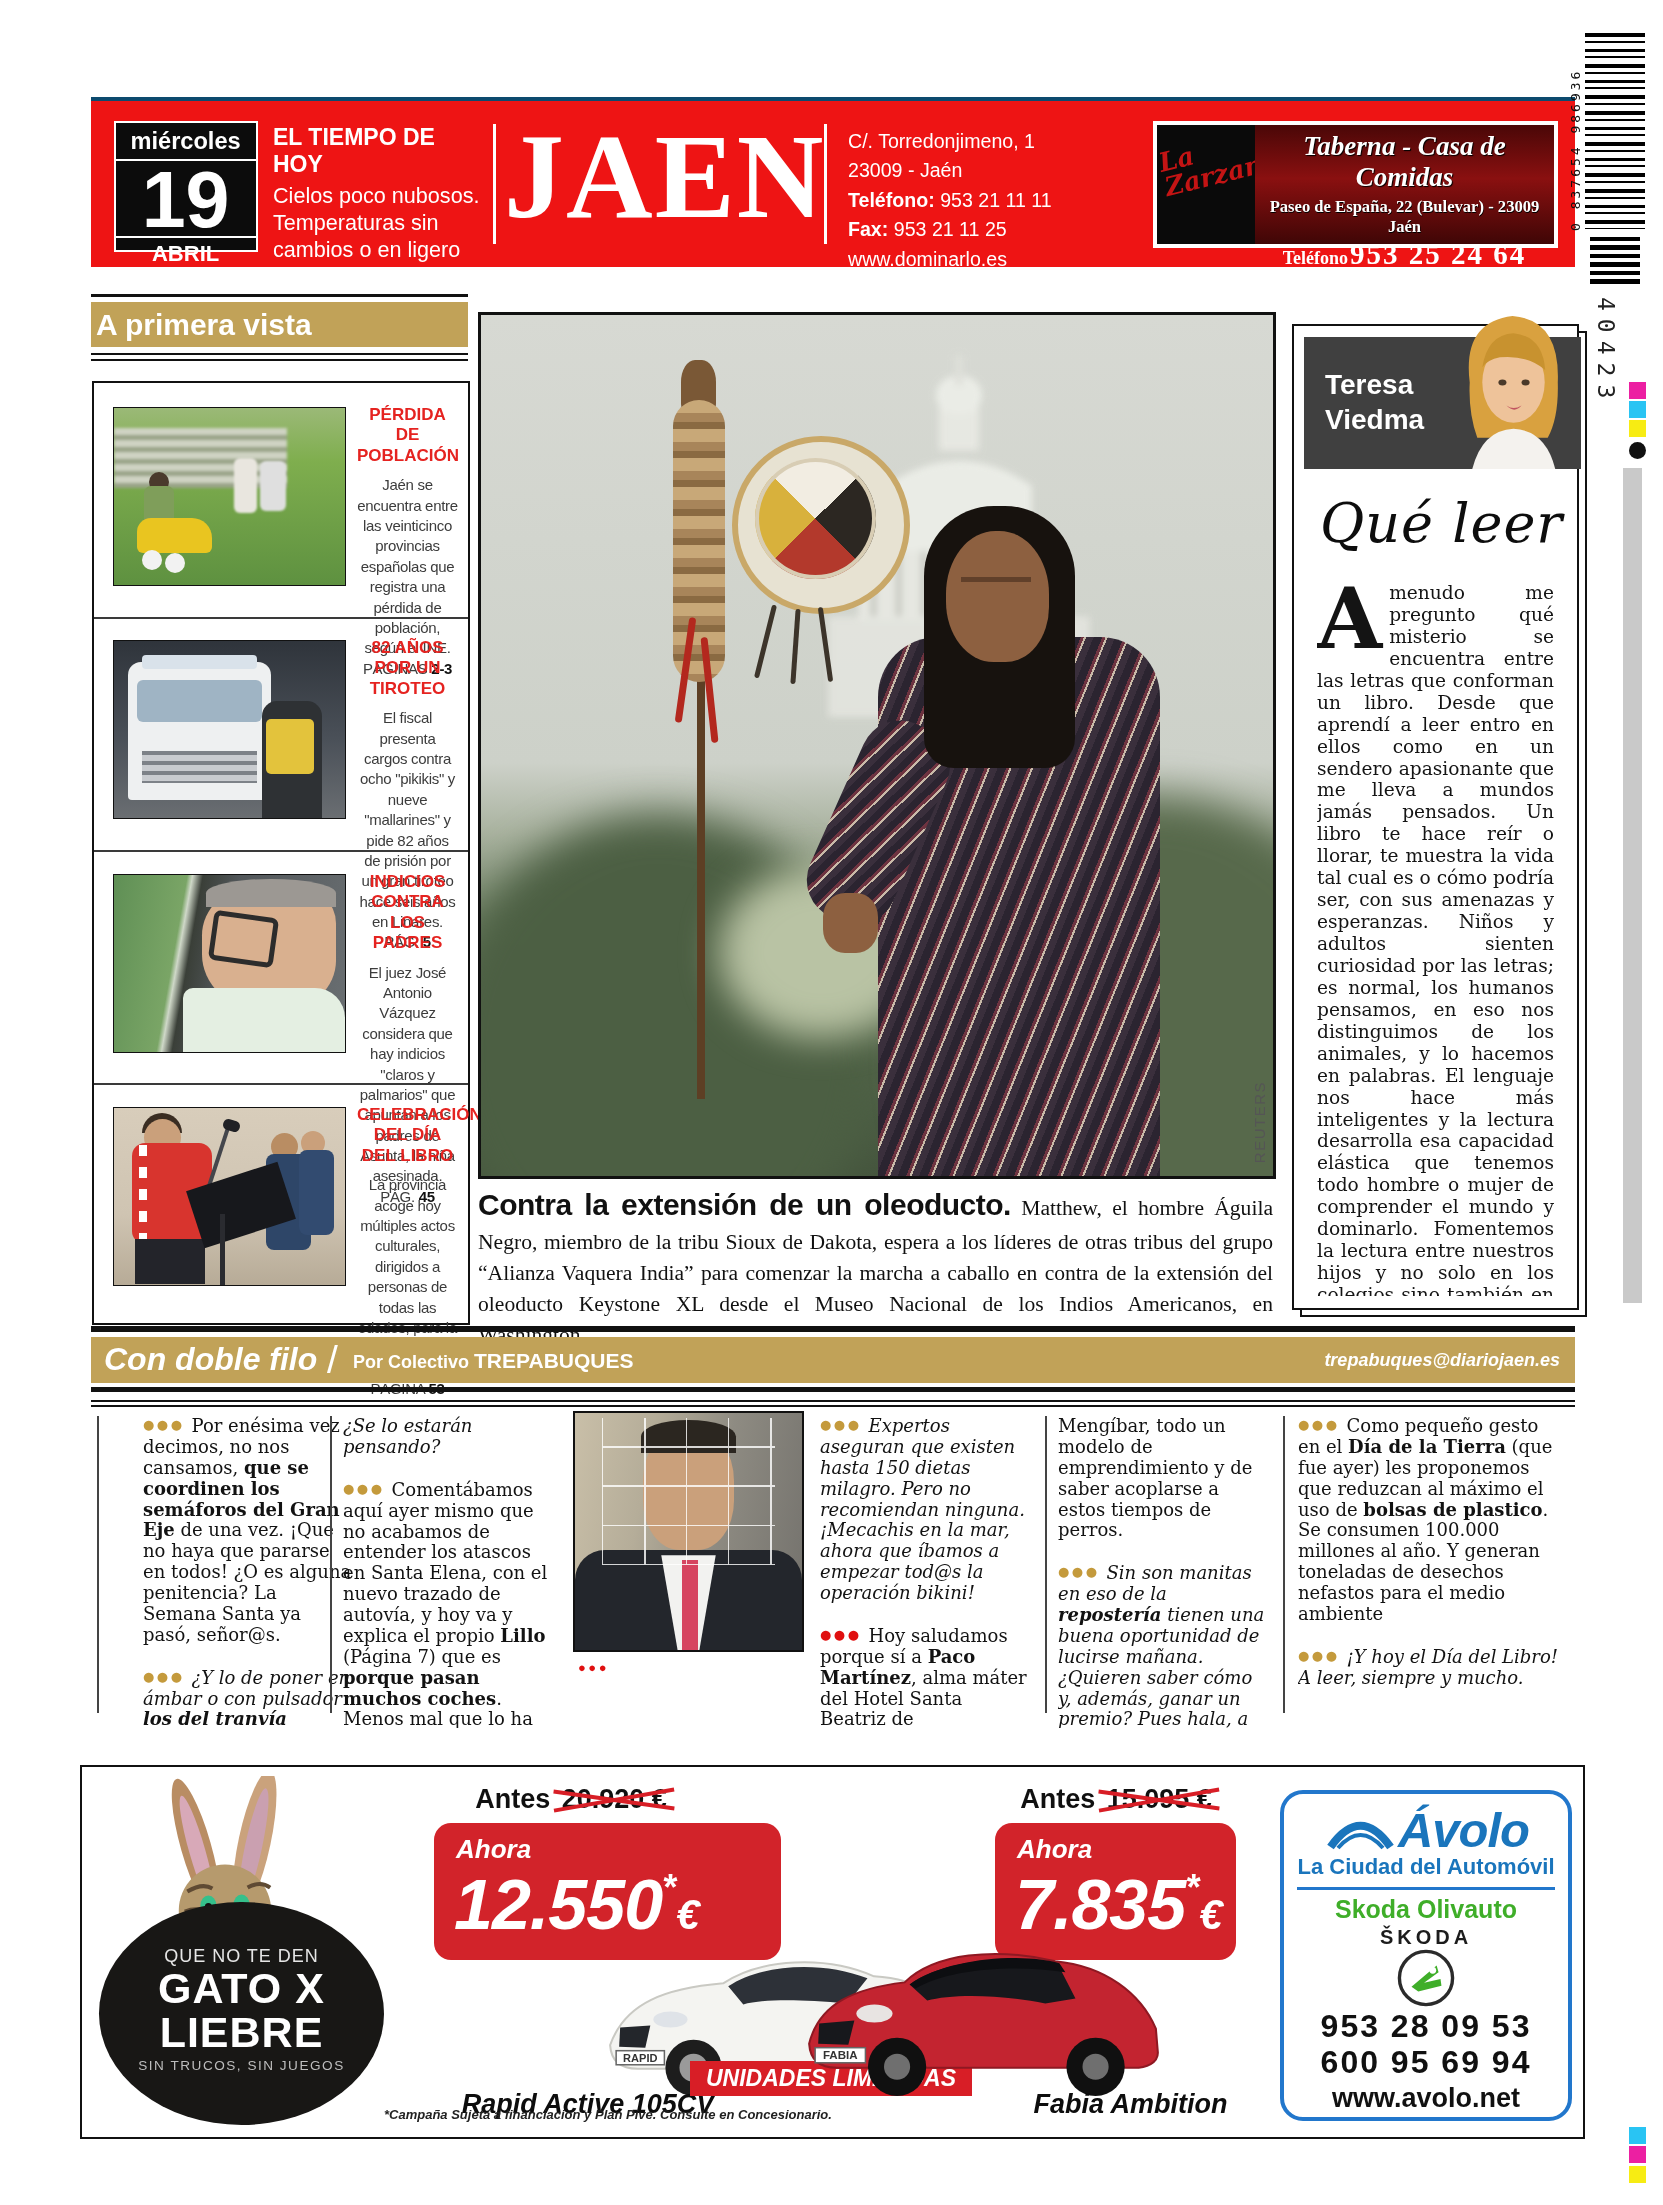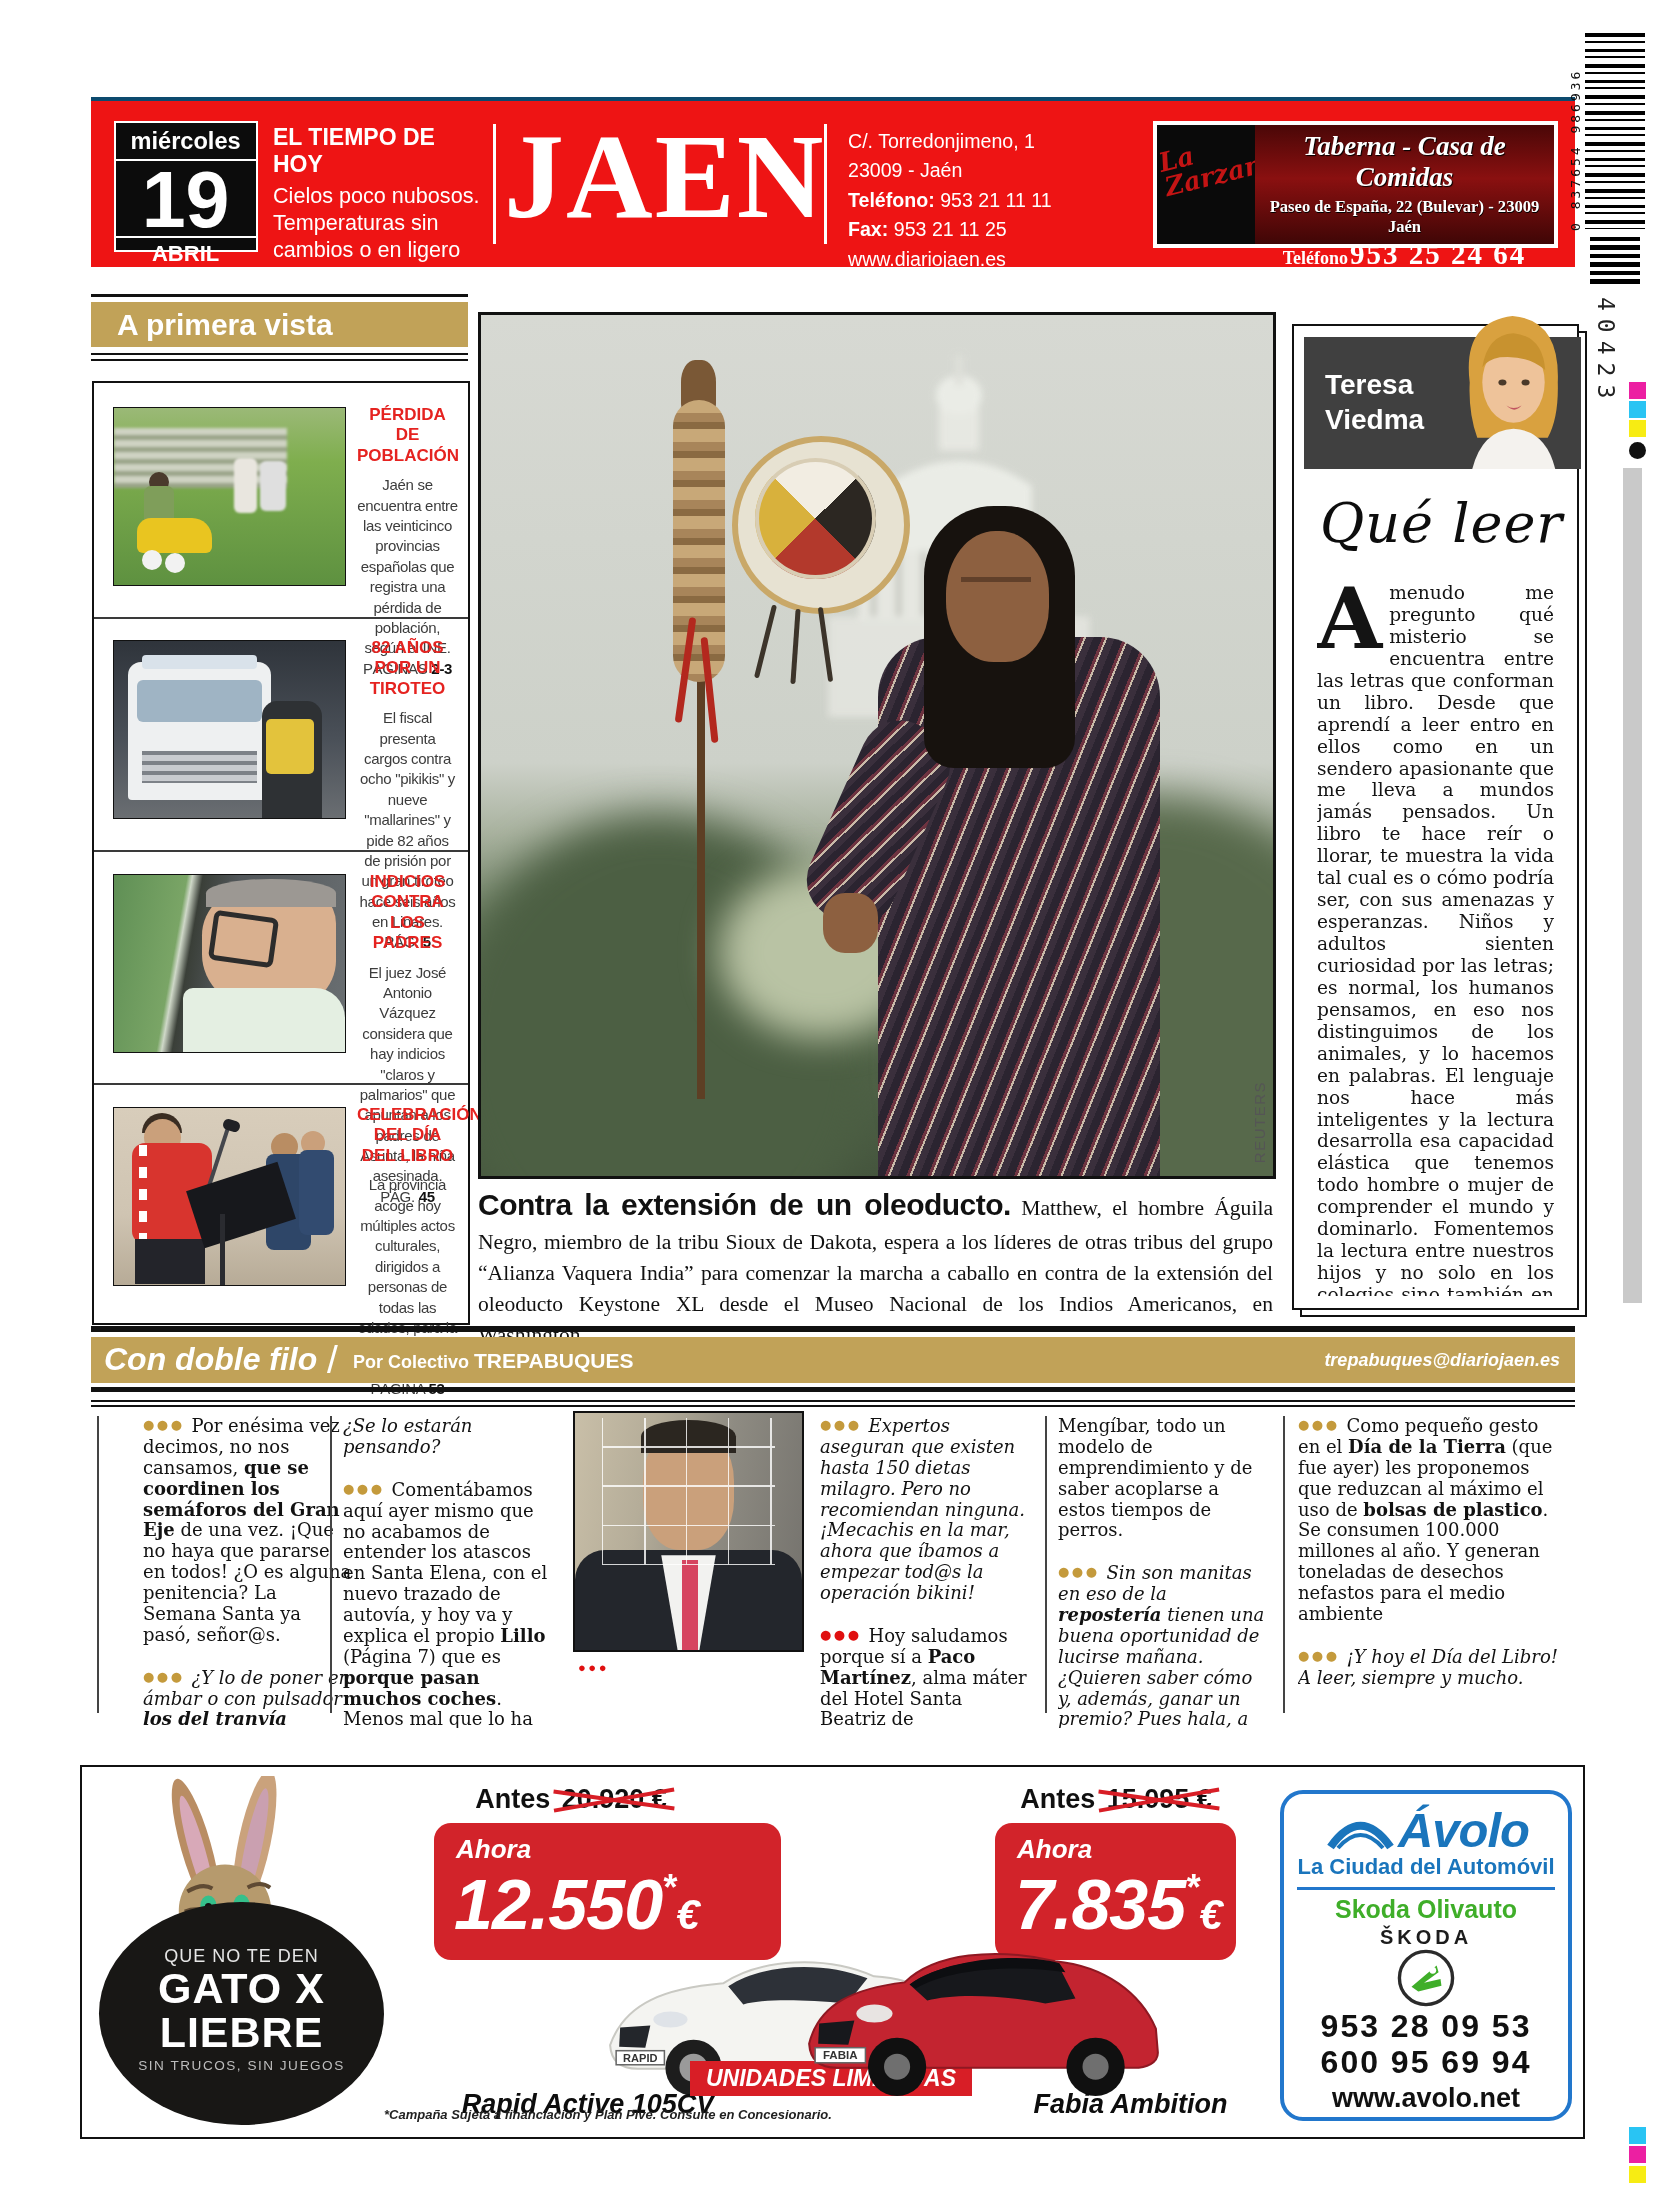--- a/index.html
+++ b/index.html
@@ -46,21 +46,21 @@
   #regbars{left:1590px;top:237px;width:50px;height:50px;background:
      repeating-linear-gradient(180deg,#000 0 4.5px,#fff 4.5px 8.5px);}
   #edition{left:1593px;top:297px;writing-mode:vertical-rl;font-family:"DejaVu Sans Mono",monospace;
      font-size:23px;letter-spacing:8px;color:#222;}
   .mark{width:17px;height:17px;}
   #graystrip{left:1623px;top:468px;width:19px;height:835px;background:#c9c9c9;}
 
   
   #pv-ruletop{left:91px;top:294px;width:377px;height:2.5px;background:#111;}
   #pv-bar{left:91px;top:302px;width:377px;height:45px;background:#c1a258;color:#fff;
-          font-size:30px;font-weight:bold;line-height:45px;padding-left:26px;box-sizing:border-box;}
+          font-size:30px;font-weight:bold;line-height:45px;padding-left:5px;box-sizing:border-box;}
   #pv-rule1{left:91px;top:353px;width:377px;height:2px;background:#111;}
   #pv-rule2{left:91px;top:359px;width:377px;height:2px;background:#111;}
   #pv-box{left:92px;top:381px;width:374px;height:940px;border:2px solid #111;background:#fff;}
   .pv-item{position:absolute;left:0;width:100%;height:231px;text-align:center;}
   .pv-photo{position:absolute;left:19px;top:6px;width:231px;height:177px;border:1.5px solid #111;overflow:hidden;}
   .pv-text{position:absolute;left:263px;top:4px;width:101px;}
   .pv-head{color:#e52320;font-weight:bold;font-size:17px;line-height:1.2;}
   .pv-body{font-size:15px;line-height:1.36;color:#3c3c3c;margin-top:9px;letter-spacing:-0.3px;}
   .pv-page{font-weight:bold;color:#111;}
   .pv-sep{position:absolute;left:0;width:100%;height:1.5px;background:#3a3a3a;}
@@ -232,21 +232,21 @@
       <div class="w-text">Cielos poco nubosos. Temperaturas sin cambios o en ligero ascenso.</div>
     </div>
     <div class="abs vline" style="left:402px;top:23px;height:120px;"></div>
     <div class="abs" id="mh-logo">JAEN</div>
     <div class="abs vline" style="left:733px;top:23px;height:120px;"></div>
     <div class="abs" id="contact">
       <div>C/. Torredonjimeno, 1</div>
       <div>23009 - Jaén</div>
       <div><b>Teléfono:</b> <span>953 21 11 11</span></div>
       <div><b>Fax:</b> <span>953 21 11 25</span></div>
-      <div>www.diariojaen.es</div>
+      <div>www.dominarlo.es</div>
     </div>
     <div class="abs" id="zarza">
       <div class="z-logo">
         <div class="z-script"><span>La</span><br><span>Zarzamora</span></div>
       </div>
       <div class="z-body">
         <div class="z-title">Taberna - Casa de Comidas</div>
         <div class="z-addr">Paseo de España, 22 (Bulevar) - 23009 Jaén</div>
         <div class="z-phline"><span class="z-phlabel">Teléfono</span> <span class="z-phone">953 25 24 64</span></div>
         <div class="z-email">e-mail: info@lazarzamorajaen.com</div>

